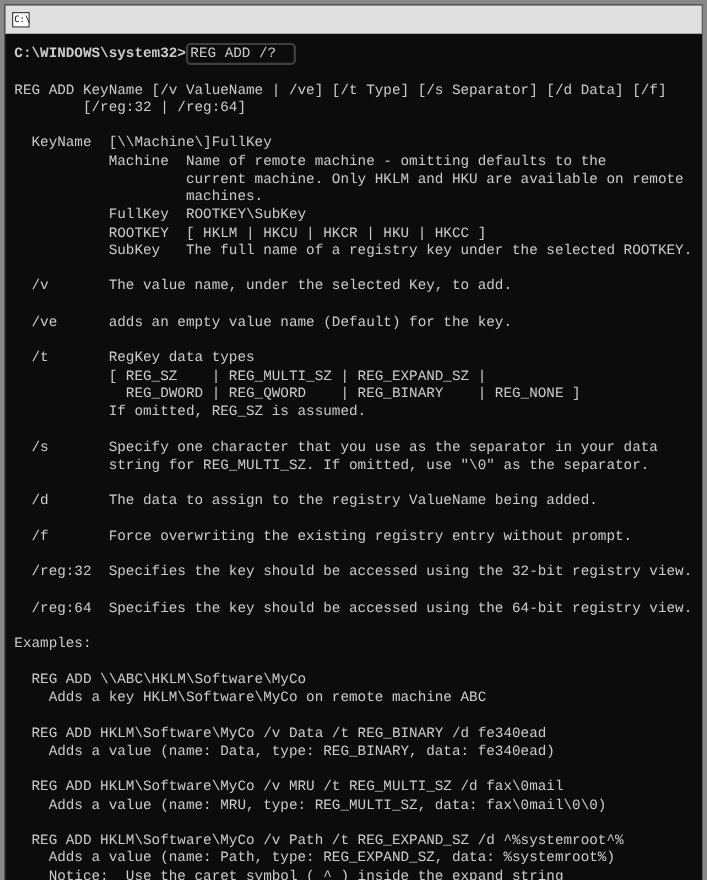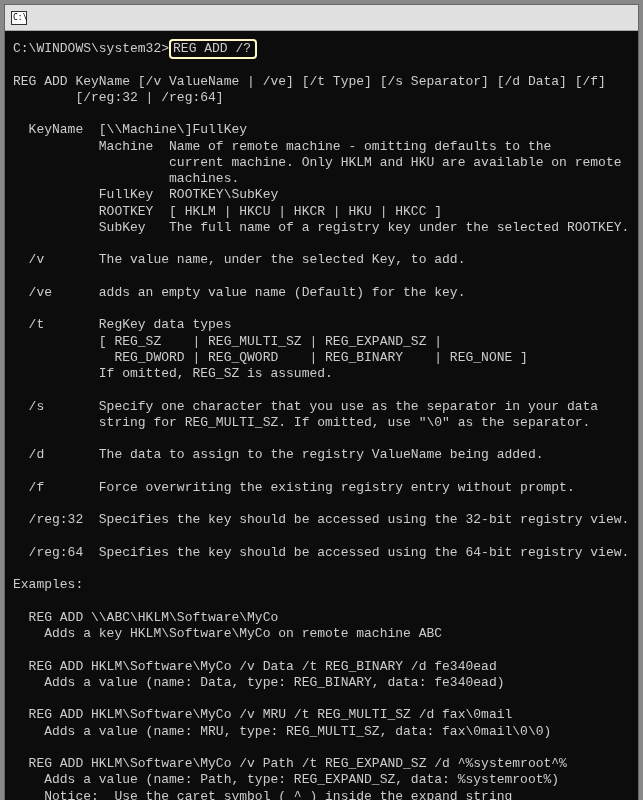--- a/index.html
+++ b/index.html
@@ -44,25 +44,26 @@
     color: #cccccc;
     padding: 10px 8px;
     white-space: pre;
     line-height: 1.25;
     font-size: 13px;
     letter-spacing: 0;
     overflow: hidden;
   }
   .prompt-line {
     display: inline;
+    font-weight: bold;
   }
   .highlight-box {
-    border: 2px solid #fef9c3;
+    border: 2px solid #404040;
     border-radius: 4px;
-    padding: 0 4px 1px 2px;
+    padding: 0 16px 1px 2px;
     display: inline;
   }
 </style>
 </head>
 <body>
 
 <div class="window">
   <div class="titlebar">
     <div class="icon">C:\</div>
   </div>

